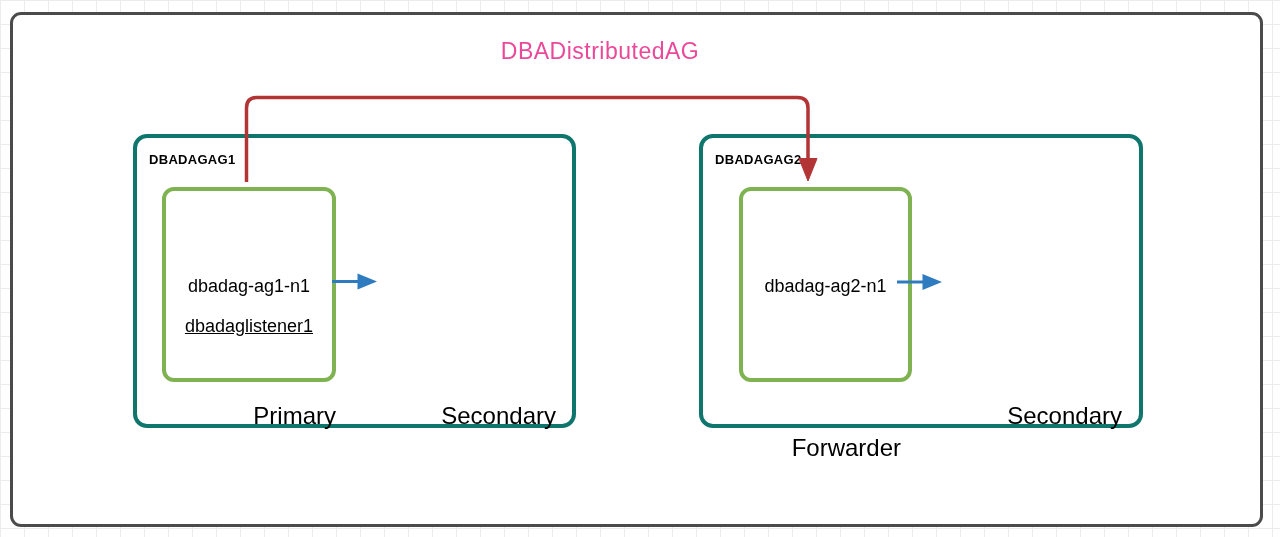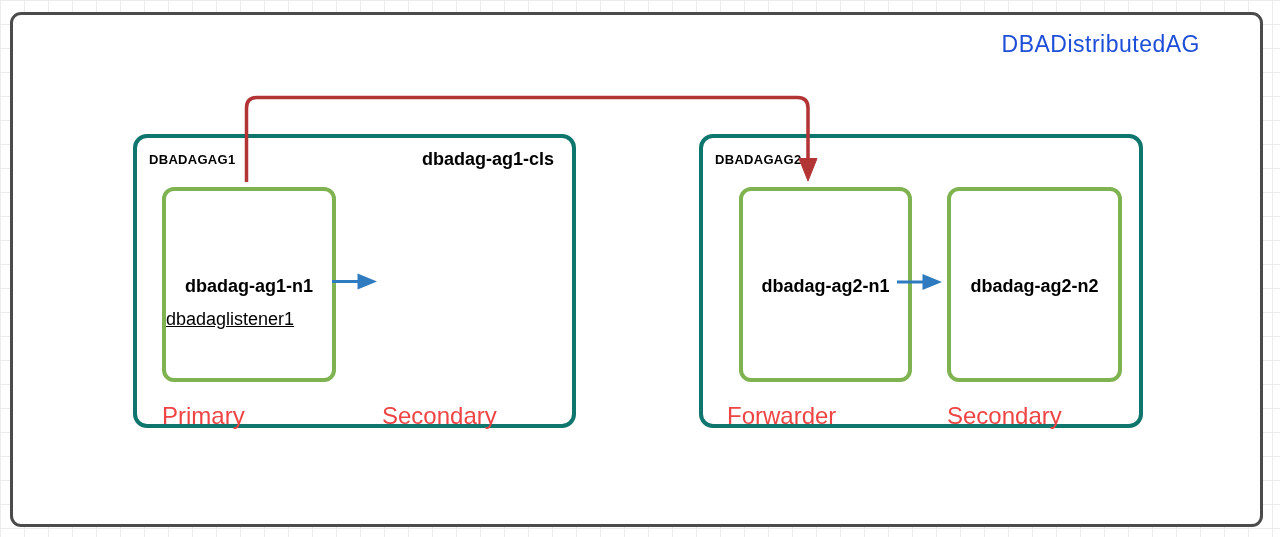--- a/index.html
+++ b/index.html
@@ -12,22 +12,22 @@
       linear-gradient(90deg, #ececec 1px, transparent 1px);
     background-size: 24px 24px;
   }
   #stage { position: relative; width: 1280px; height: 537px; }
 
   .outer-box {
     position: absolute; left: 10px; top: 12px; width: 1253px; height: 515px;
     background: #ffffff; border: 3px solid #4b4b4b; border-radius: 11px;
   }
   .diagram-title {
-    position: absolute; left: 0; top: 31px; width: 1200px;
-    text-align: right; font-size: 23px; color: #1d4ed8; letter-spacing: 0.5px;
+    position: absolute; left: 0; top: 38px; width: 1200px;
+    text-align: center; font-size: 23px; color: #ec4899; letter-spacing: 0.5px;
   }
   .cluster {
     position: absolute; top: 134px; width: 443px; height: 294px;
     border: 4px solid #0f766e; border-radius: 14px; background: #ffffff;
   }
   .cluster.c1 { left: 133px; }
   .cluster.c2 { left: 699px; width: 444px; }
   .cluster-tag {
     position: absolute; left: 12px; top: 14px;
     font-size: 13px; font-weight: bold; color: #000000; letter-spacing: 0.3px;
@@ -39,73 +39,69 @@
   .node {
     position: absolute; top: 49px; width: 174px; height: 195px;
     border: 4px solid #7fb351; border-radius: 12px; background: #ffffff;
   }
   .node.n1 { left: 25px; }
   .node.n2 { left: 245px; }
   .c2 .node.n1 { left: 24px; width: 173px; margin-left: 12px; }
   .c2 .node.n2 { left: 244px; width: 175px; }
   .node-name {
     position: absolute; left: 0; top: 85px; width: 100%;
-    text-align: center; font-size: 18px; font-weight: bold; color: #000000;
+    text-align: center; font-size: 18px; font-weight: normal; color: #000000;
   }
   .node-listener {
-    position: absolute; left: 0; top: 118px; width: 100%;
-    text-align: left; font-size: 18px; color: #000000; text-decoration: underline;
+    position: absolute; left: 0; top: 125px; width: 100%;
+    text-align: center; font-size: 18px; color: #000000; text-decoration: underline;
   }
   .role-label {
     position: absolute; top: 264px; width: 174px;
-    text-align: left; font-size: 24px; color: #ef4444;
+    text-align: right; font-size: 24px; color: #000000;
   }
   .role-label.r1 { left: 25px; }
   .role-label.r2 { left: 245px; }
-  .c2 .role-label.r1 { left: 24px; }
+  .c2 .role-label.r1 { left: 24px; margin-top: 32px; }
   .c2 .role-label.r2 { left: 244px; width: 175px; }
 
   #overlay {
     position: absolute; left: 0; top: 0; width: 1280px; height: 537px;
     pointer-events: none;
   }
 </style>
 </head>
 <body>
 
 <div id="stage">
 
   <div class="outer-box"></div>
 
   <div class="diagram-title">DBADistributedAG</div>
 
   <div class="cluster c1">
     <div class="cluster-tag">DBADAGAG1</div>
-    <div class="cluster-name">dbadag-ag1-cls</div>
 
     <div class="node n1">
       <div class="node-name">dbadag-ag1-n1</div>
       <div class="node-listener">dbadaglistener1</div>
     </div>
 
 
     <div class="role-label r1">Primary</div>
     <div class="role-label r2">Secondary</div>
   </div>
 
   <div class="cluster c2">
     <div class="cluster-tag">DBADAGAG2</div>
 
     <div class="node n1">
       <div class="node-name">dbadag-ag2-n1</div>
     </div>
 
-    <div class="node n2">
-      <div class="node-name">dbadag-ag2-n2</div>
-    </div>
 
     <div class="role-label r1">Forwarder</div>
     <div class="role-label r2">Secondary</div>
   </div>
 
   <svg id="overlay" viewBox="0 0 1280 537" xmlns="http://www.w3.org/2000/svg">
 
     <g>
       <path d="M 246.5 182 L 246.5 108 Q 246.5 97.5 257 97.5 L 797.5 97.5 Q 808 97.5 808 108 L 808 159" fill="none" stroke="#b23434" stroke-width="3.5"></path>
       <polygon points="808,181 799,158.5 817,158.5" fill="#b23434" stroke="#b23434" stroke-width="1"></polygon>

